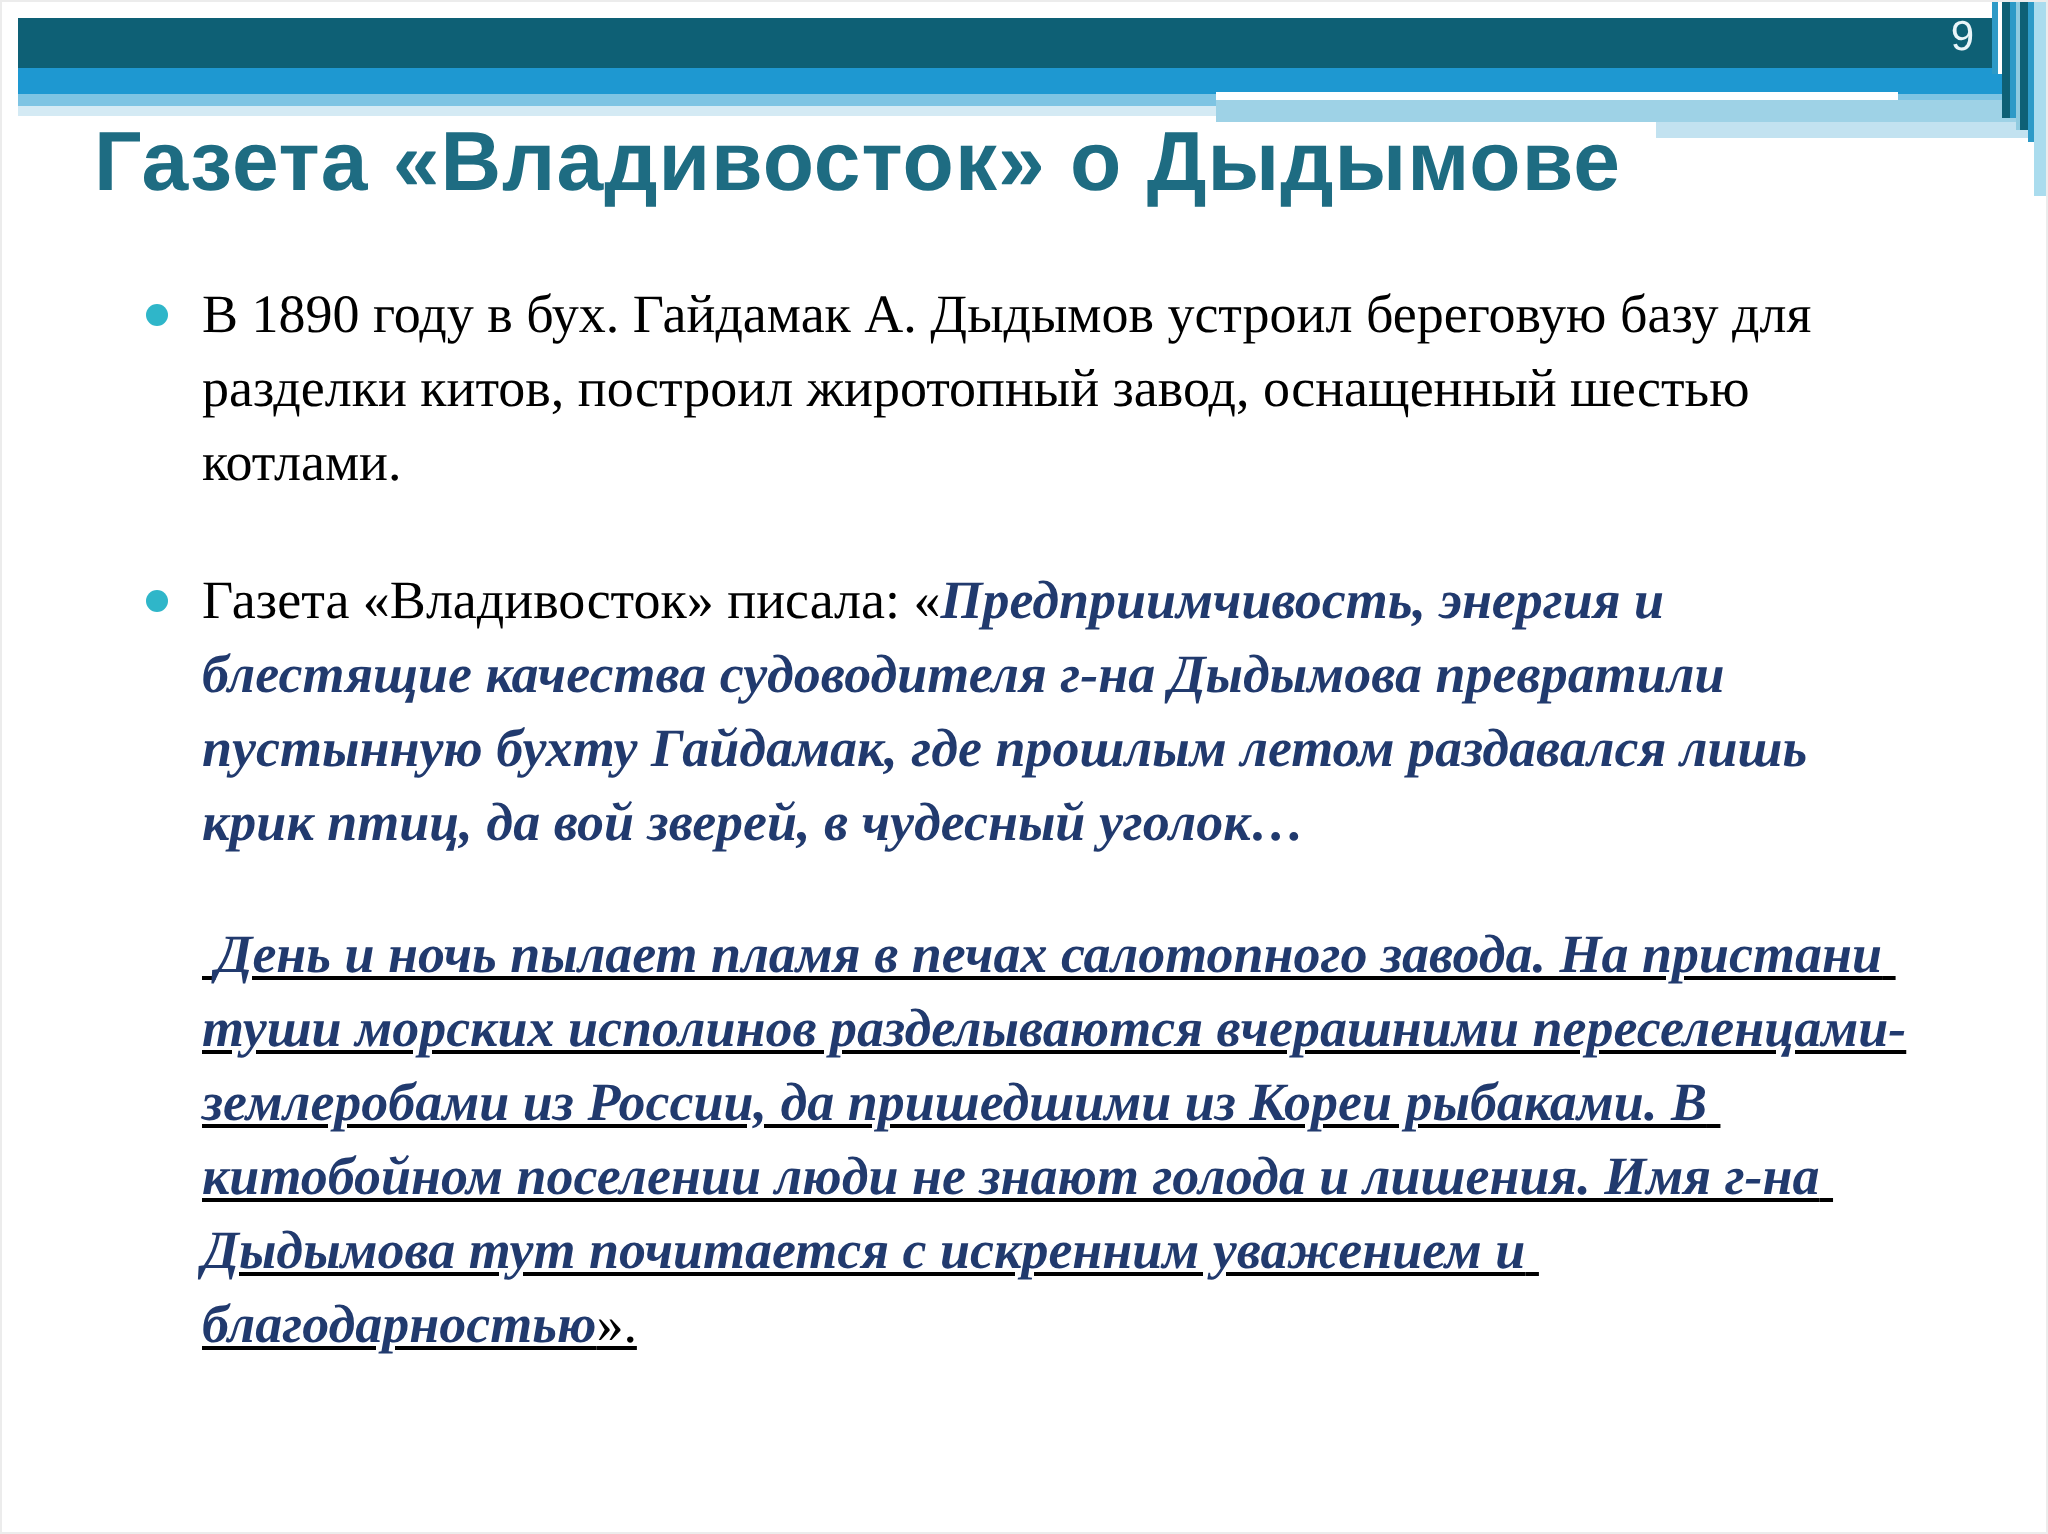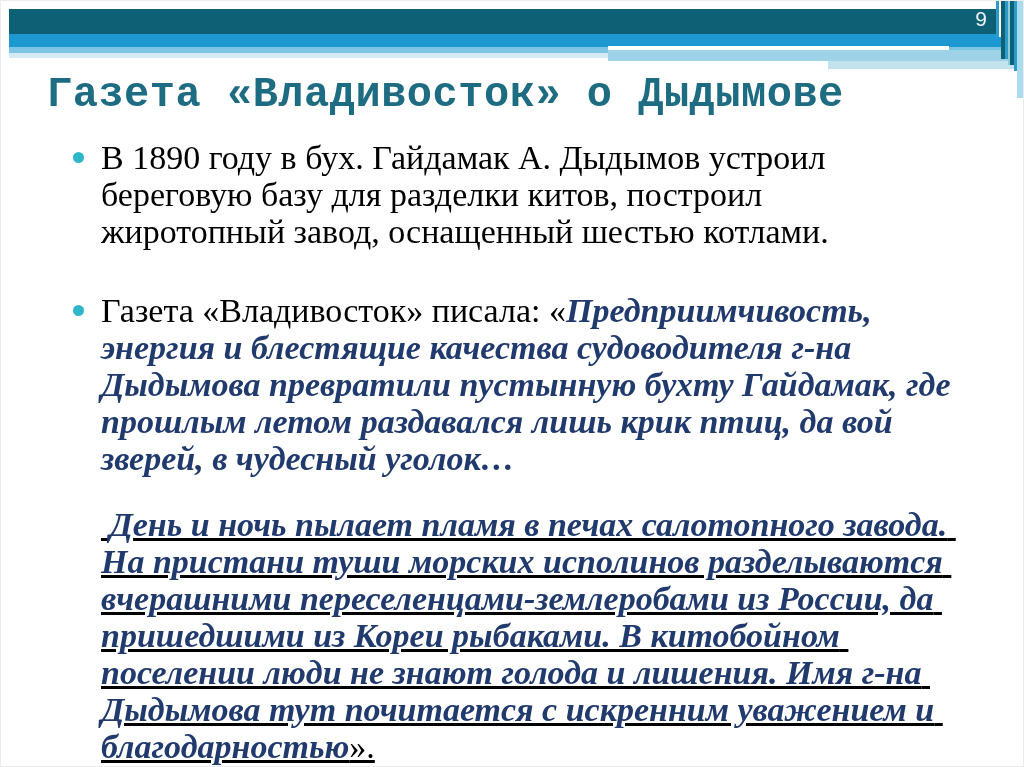--- a/index.html
+++ b/index.html
@@ -23,40 +23,40 @@
   .band-b        {left:827px;top:60px; width:197px;  height:8px;  background:#c2e2f0;}
   .stripes{position:absolute;left:995px;top:0;display:flex;align-items:flex-start;}
   .stripes div{flex:0 0 auto;}
   .page-number{
     position:absolute;top:6px;right:36px;
     font-family:"Liberation Sans", sans-serif;
     font-size:21px;color:var(--c-pagenum);
   }
   
   .title{
-    position:absolute;left:46px;top:70px;margin:0;
-    font-family:Liberation Mono, monospace;
+    position:absolute;left:46px;top:56px;margin:0;
+    font-family:Liberation Sans, sans-serif;
     font-size:42px;font-weight:bold;letter-spacing:0.5px;
     color:var(--c-title);
     white-space:nowrap;
   }
   
   .bullets{
     position:absolute;left:48px;top:138px;width:905px;
     list-style:none;margin:0;padding:0;
   }
   .bullet-item{display:flex;}
-  .bullet-item + .bullet-item{margin-top:42px;}
+  .bullet-item + .bullet-item{margin-top:32px;}
   .dot{
     flex:0 0 auto;width:11px;height:11px;border-radius:50%;
     background:var(--c-dot);margin:13px 17px 0 24px;
   }
   .bullet-text{
     flex:1 1 auto;max-width:860px;
-    font-size:34px;line-height:37px;color:var(--c-body);
+    font-size:27px;line-height:37px;color:var(--c-body);
   }
   .para{margin:0;white-space:pre-wrap;}
   .para + .para{margin-top:29px;text-decoration:underline;}
   .seg-normal{color:var(--c-body);}
   .seg-emphasis{color:var(--c-quote);font-weight:bold;font-style:italic;}
 </style>
 </head>
 <body>
 
 <div class="slide">

